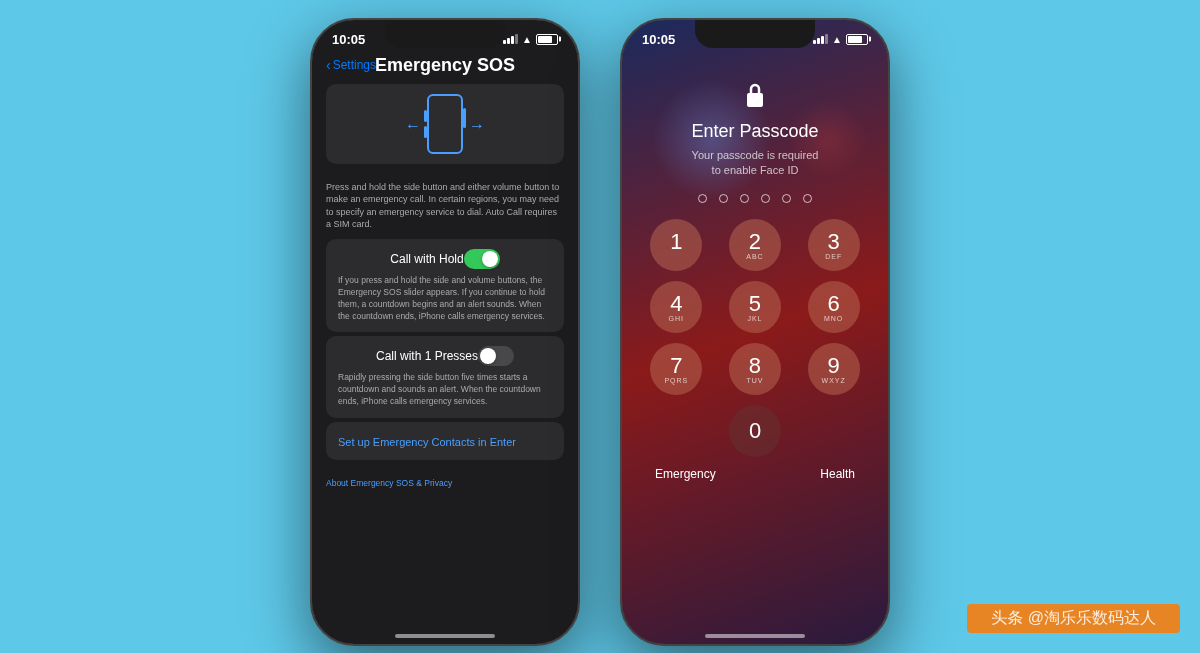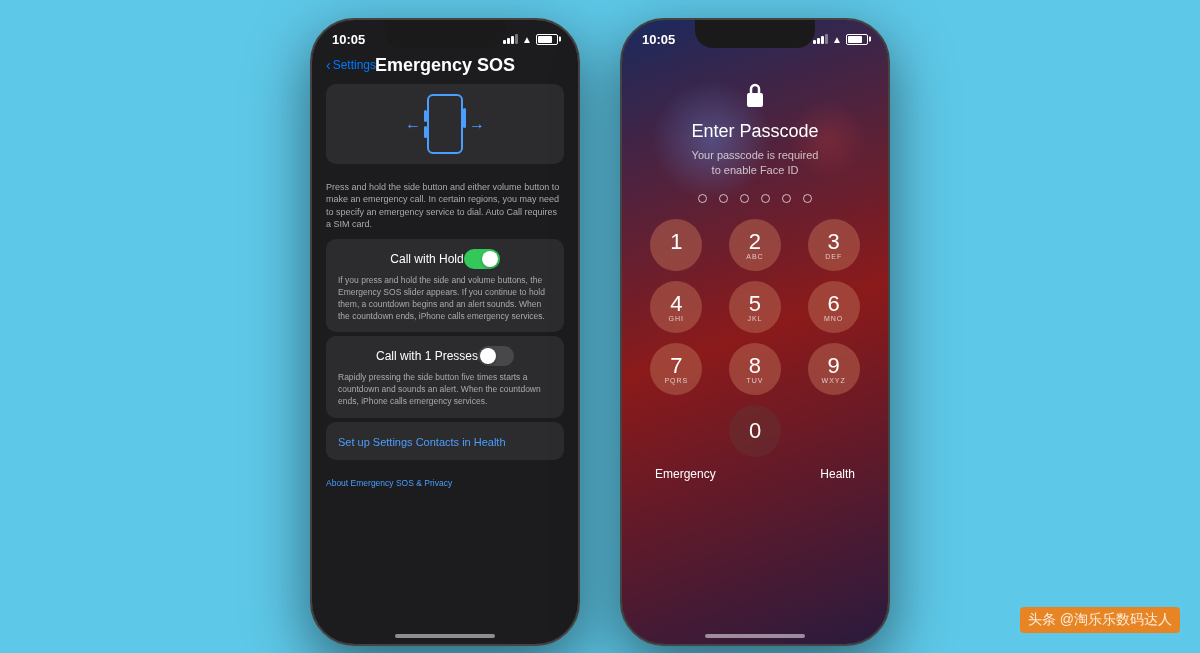--- a/index.html
+++ b/index.html
@@ -382,24 +382,24 @@
       background: rgba(255,255,255,0.5);
       border-radius: 2px;
     }
 
     
     .watermark {
       position: absolute;
       bottom: 20px;
       right: 20px;
       color: rgba(255,255,255,0.85);
-      font-size: 14px;
+      font-size: 16px;
       font-weight: 500;
       background: rgba(255,120,0,0.85);
-      padding: 4px 8px;
+      padding: 4px 24px;
       border-radius: 4px;
     }
   </style>
 </head>
 <body>
 
 <div class="phones-container">
 
   <div class="phone">
     <div class="phone-screen left-screen">
@@ -456,21 +456,21 @@
         <div class="settings-row-header">
           <span class="settings-row-label">Call with 1 Presses</span>
           <div class="toggle toggle-off">
             <div class="toggle-knob"></div>
           </div>
         </div>
         <p class="settings-row-desc">Rapidly pressing the side button five times starts a countdown and sounds an alert. When the countdown ends, iPhone calls emergency services.</p>
       </div>
 
       <div class="health-link">
-        <span class="health-link-text">Set up Settings Contacts in Health</span>
+        <span class="health-link-text">Set up Emergency Contacts in Enter</span>
       </div>
 
       <p class="health-desc">
         <br>
         <span style="color:#4a9eff; cursor:pointer;">About Emergency SOS &amp; Privacy</span>
       </p>
 
       <div class="home-indicator"></div>
     </div>
   </div>

